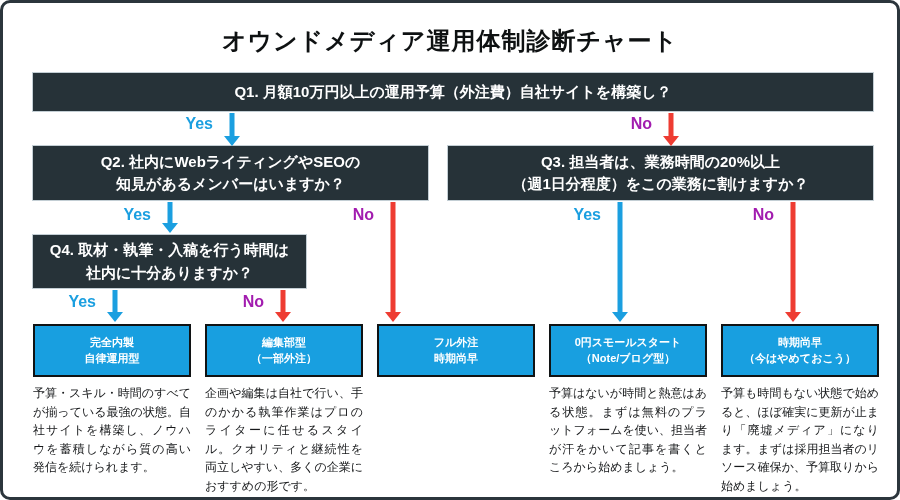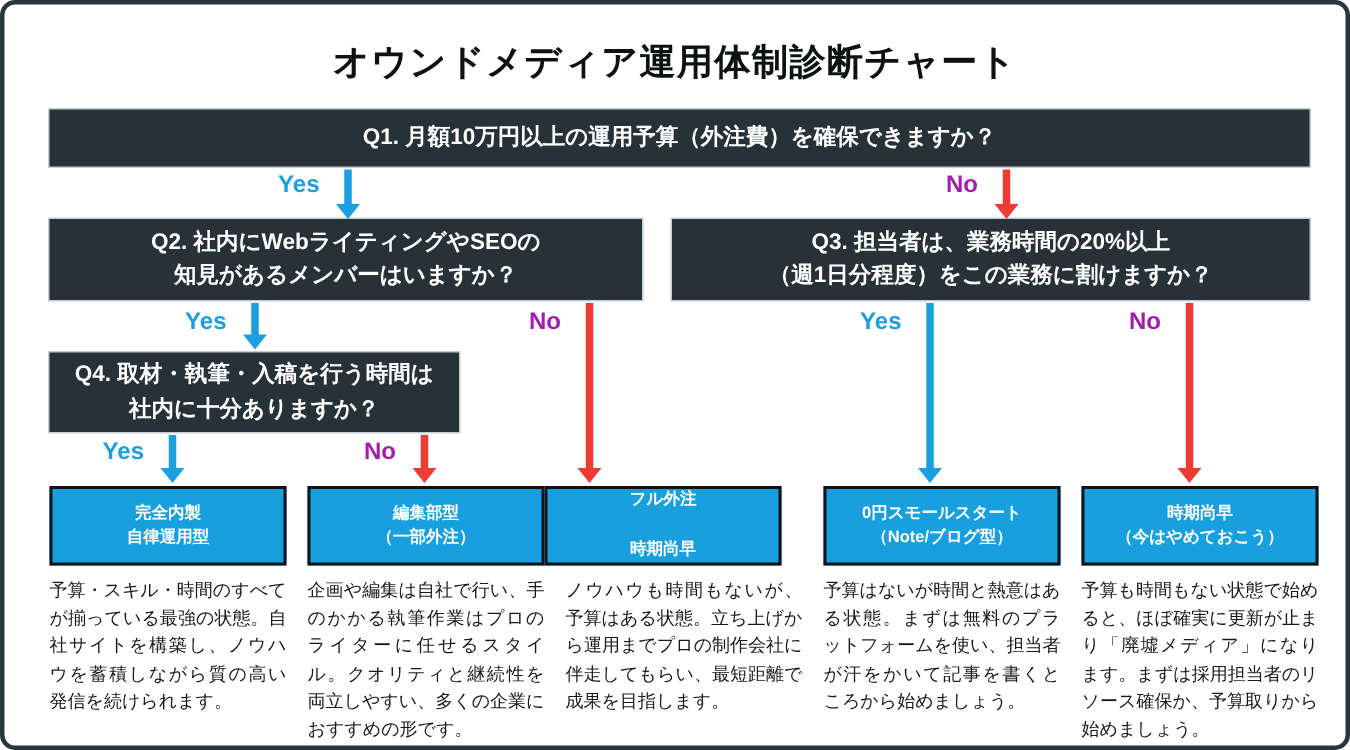--- a/index.html
+++ b/index.html
@@ -88,21 +88,21 @@
   .arrow.red  .head { border-top-color: #ee3c32; }
 </style>
 </head>
 <body>
 
 <div class="frame">
 
   <div class="title">オウンドメディア運用体制診断チャート</div>
 
   <div class="qbox" style="left:30px; top:70px; width:840px; height:38px;">
-    <span>Q1. 月額10万円以上の運用予算（外注費）を確保できますか？</span>
+    <span>Q1. 月額10万円以上の運用予算（外注費）自社サイトを構築し？</span>
   </div>
 
   <div class="qbox" style="left:30px; top:143px; width:395px; height:54px;">
     <span>Q2. 社内にWebライティングやSEOの</span>
     <span>知見があるメンバーはいますか？</span>
   </div>
 
   <div class="qbox" style="left:445px; top:143px; width:425px; height:54px;">
     <span>Q3. 担当者は、業務時間の20%以上</span>
     <span>（週1日分程度）をこの業務に割けますか？</span>
@@ -156,32 +156,31 @@
   <span class="lbl no" style="right:633px; top:290px;">No</span>
 
   <div class="rbox" style="left:30px;">
     <span>完全内製</span>
     <span>自律運用型</span>
   </div>
   <div class="rbox" style="left:202px;">
     <span>編集部型</span>
     <span>（一部外注）</span>
   </div>
-  <div class="rbox" style="left:360px;justify-content:space-between;">
+  <div class="rbox" style="left:374px;">
     <span>フル外注</span>
     <span>時期尚早</span>
   </div>
   <div class="rbox" style="left:546px;">
     <span>0円スモールスタート</span>
     <span>（Note/ブログ型）</span>
   </div>
   <div class="rbox" style="left:718px;justify-content:center;">
     <span>時期尚早</span>
     <span>（今はやめておこう）</span>
   </div>
 
   <div class="desc" style="left:30px;">予算・スキル・時間のすべてが揃っている最強の状態。自社サイトを構築し、ノウハウを蓄積しながら質の高い発信を続けられます。</div>
   <div class="desc" style="left:202px;">企画や編集は自社で行い、手のかかる執筆作業はプロのライターに任せるスタイル。クオリティと継続性を両立しやすい、多くの企業におすすめの形です。</div>
-  <div class="desc" style="left:374px;">ノウハウも時間もないが、予算はある状態。立ち上げから運用までプロの制作会社に伴走してもらい、最短距離で成果を目指します。</div>
   <div class="desc" style="left:546px;">予算はないが時間と熱意はある状態。まずは無料のプラットフォームを使い、担当者が汗をかいて記事を書くところから始めましょう。</div>
   <div class="desc" style="left:718px;">予算も時間もない状態で始めると、ほぼ確実に更新が止まり「廃墟メディア」になります。まずは採用担当者のリソース確保か、予算取りから始めましょう。</div>
 
 </div>
 
 </body></html>

